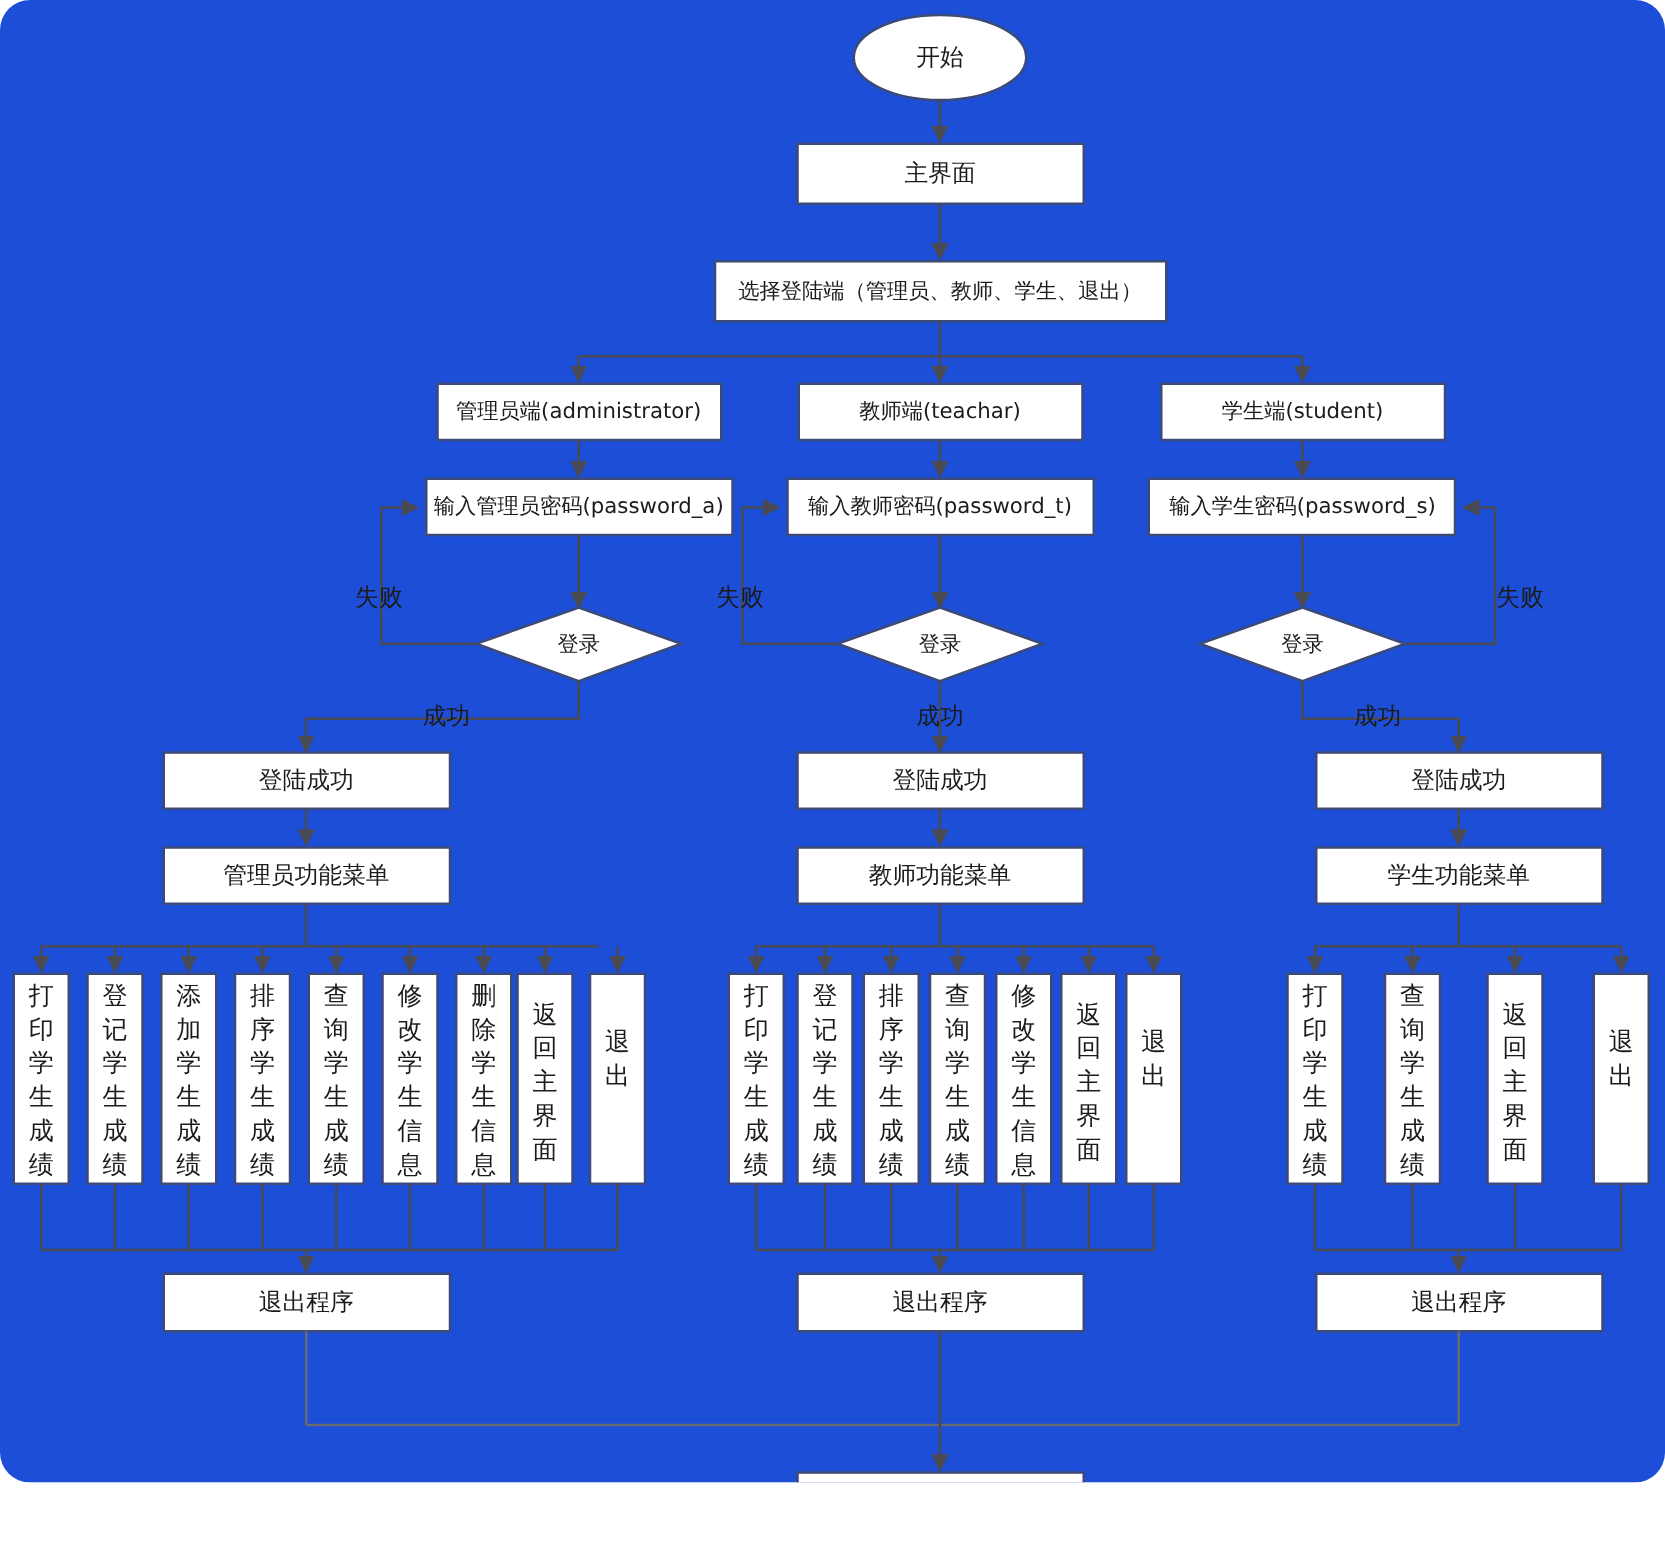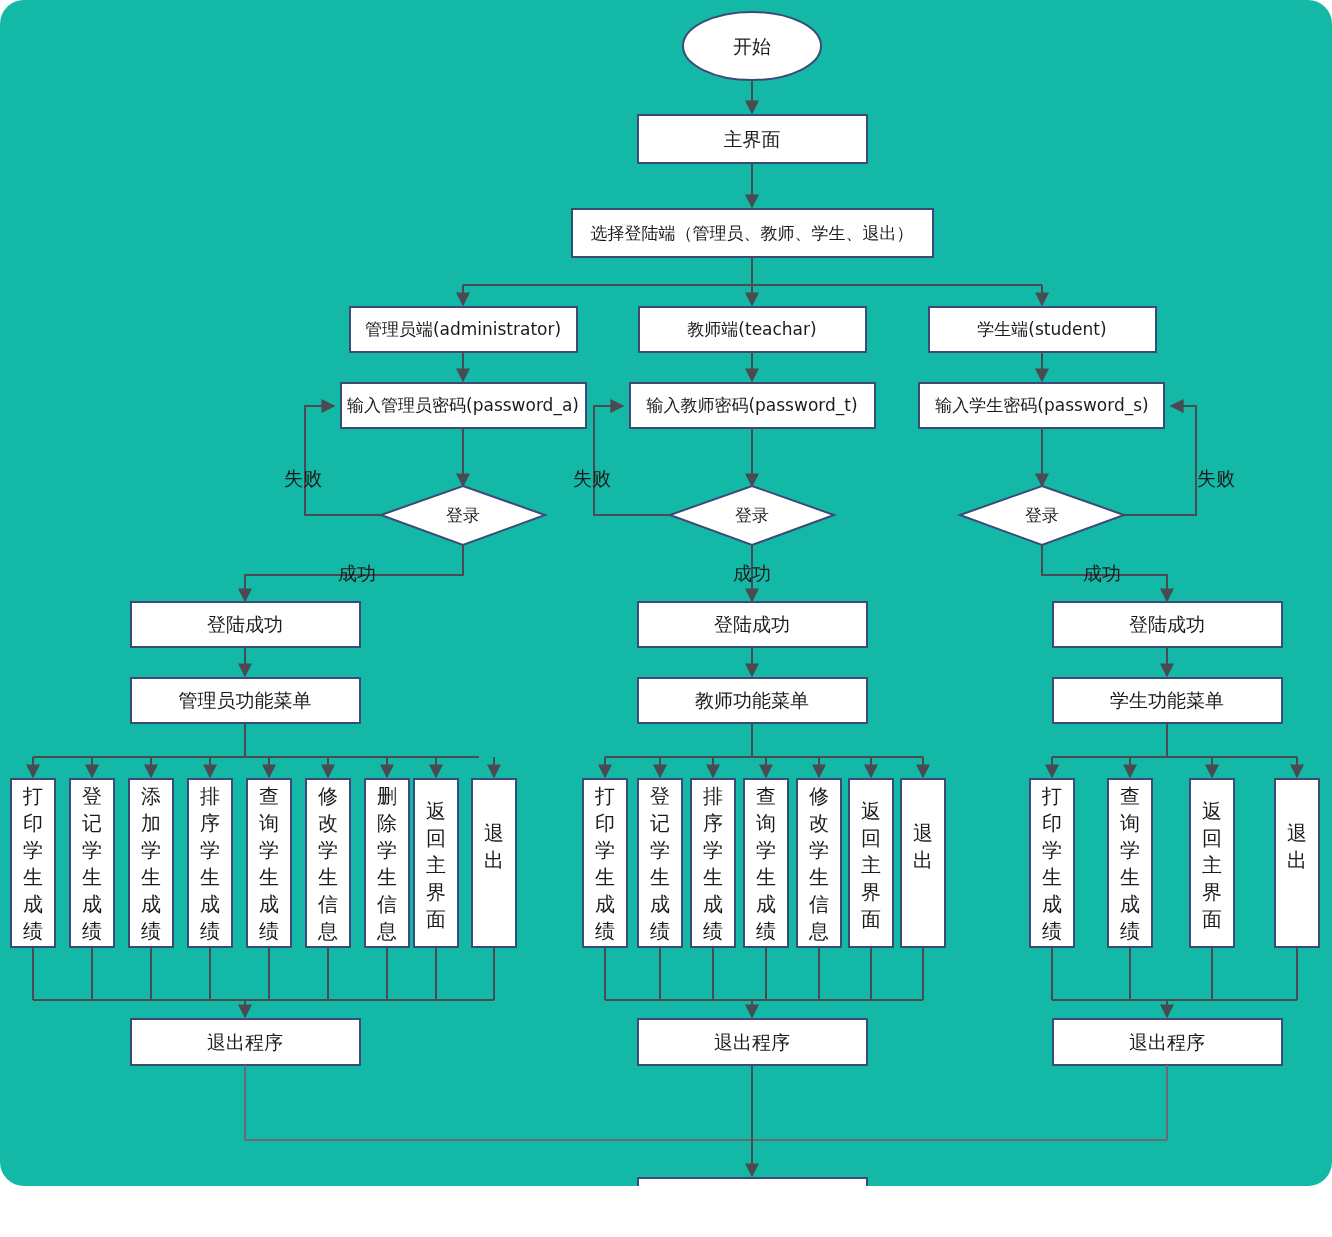--- a/index.html
+++ b/index.html
@@ -1,17 +1,17 @@
 <!DOCTYPE html>
 <html><head>
 <meta charset="utf-8">
 <style>
   html,body{margin:0;padding:0;background:#ffffff;}
   body{font-family:"DejaVu Sans","Liberation Sans",sans-serif;}
-  #stage{position:relative;width:1332px;height:1186px;background:#14b8a6;overflow:hidden;border-radius:24px;}
+  #stage{position:relative;width:1332px;height:1186px;background:#1d4ed8;overflow:hidden;border-radius:24px;}
   svg{display:block;}
   .node-rect{fill:#ffffff;stroke:#3c4a78;stroke-width:2;}
   .node-diamond{fill:#ffffff;stroke:#3c4a78;stroke-width:2;}
   .node-ellipse{fill:#ffffff;stroke:#3c4a78;stroke-width:2;}
   .edge{fill:none;stroke:#4a4a52;stroke-width:2;}
   .edge-thin{fill:none;stroke:#6a6a72;stroke-width:2;}
   .lbl{font-family:"DejaVu Sans","Liberation Sans",sans-serif;fill:#1b1b1b;font-size:19px;
        text-anchor:middle;dominant-baseline:middle;}
   .lbl-sm{font-size:17px;}
   .lbl-edge{font-family:"DejaVu Sans","Liberation Sans",sans-serif;fill:#1b1b1b;font-size:19px;

